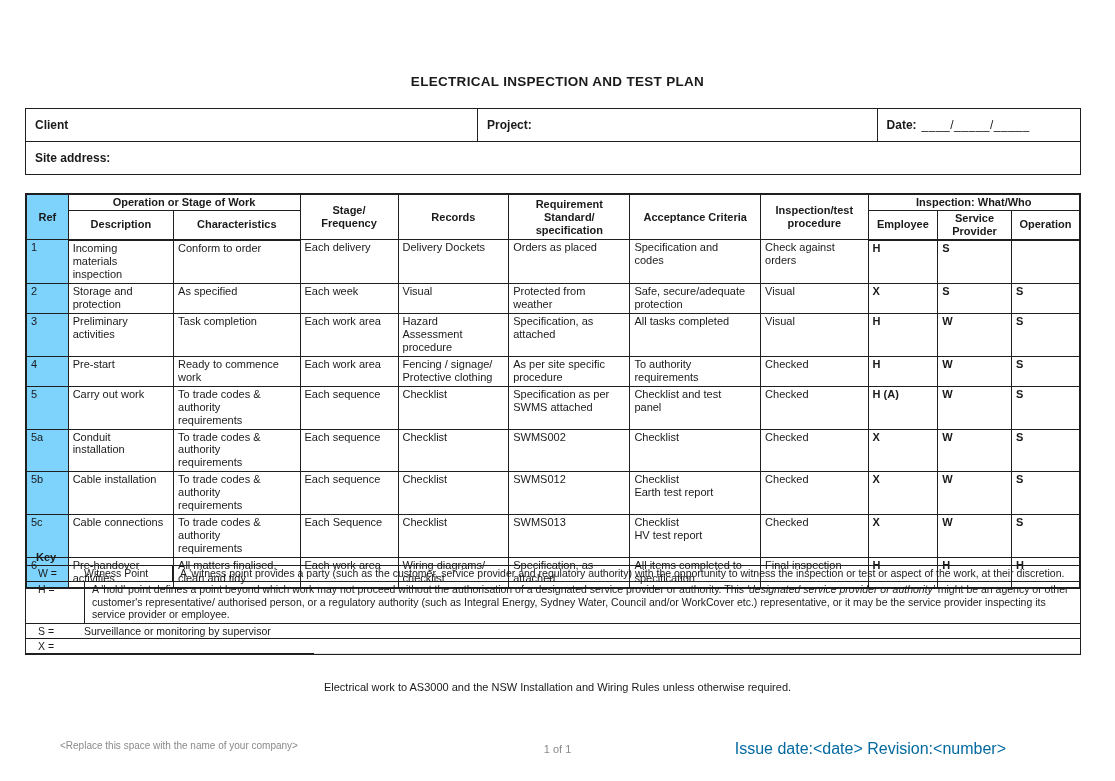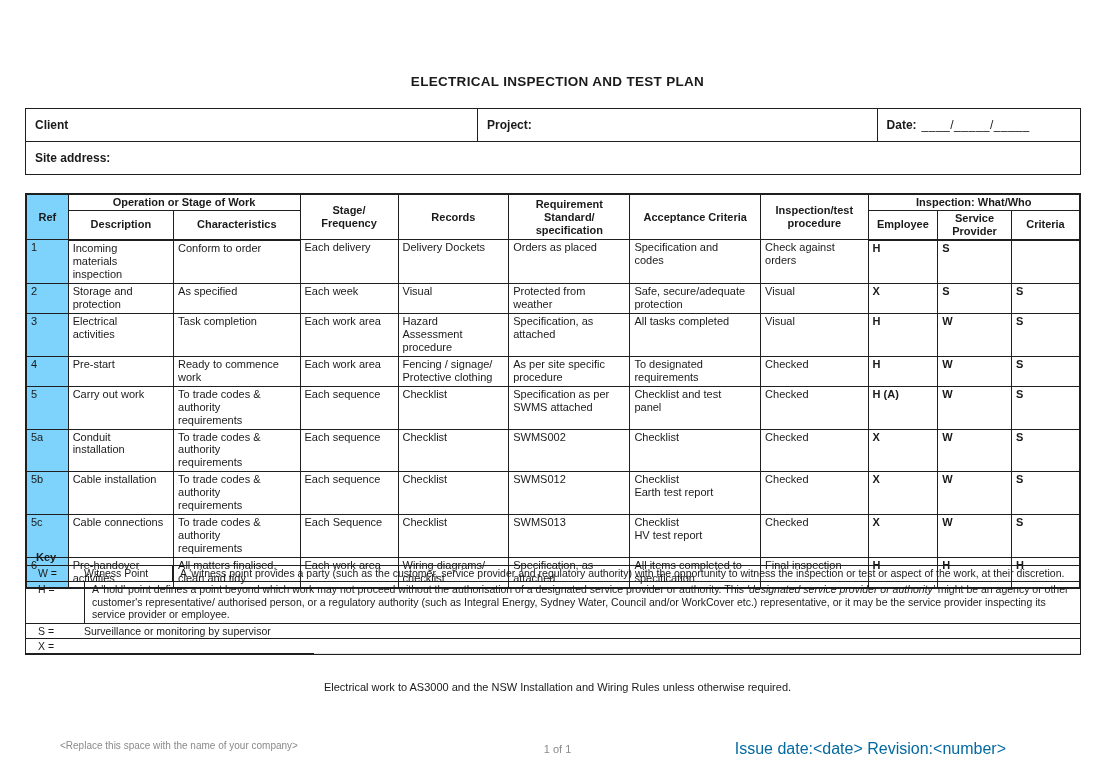--- a/index.html
+++ b/index.html
@@ -108,21 +108,21 @@
       <th rowspan="2">Inspection/test
 procedure</th>
       <th colspan="3">Inspection: What/Who</th>
     </tr>
     <tr class="subhead">
       <th>Description</th>
       <th>Characteristics</th>
       <th>Employee</th>
       <th>Service
 Provider</th>
-      <th>Criteria</th>
+      <th>Operation</th>
     </tr>
   </thead>
   <tbody id="itp-body">
       <tr>
         <td class="ref-cell">1</td>
         <td>Incoming
 materials
 inspection</td>
         <td>Conform to order</td>
         <td>Each delivery</td>
@@ -147,21 +147,21 @@
 weather</td>
         <td>Safe, secure/adequate
 protection</td>
         <td>Visual</td>
         <td class="mark-cell">X</td>
         <td class="mark-cell">S</td>
         <td class="mark-cell">S</td>
       </tr>
       <tr>
         <td class="ref-cell">3</td>
-        <td>Electrical
+        <td>Preliminary
 activities</td>
         <td>Task completion</td>
         <td>Each work area</td>
         <td>Hazard
 Assessment
 procedure</td>
         <td>Specification, as
 attached</td>
         <td>All tasks completed</td>
         <td>Visual</td>
@@ -172,21 +172,21 @@
       <tr>
         <td class="ref-cell">4</td>
         <td>Pre-start</td>
         <td>Ready to commence
 work</td>
         <td>Each work area</td>
         <td>Fencing / signage/
 Protective clothing</td>
         <td>As per site specific
 procedure</td>
-        <td>To designated
+        <td>To authority
 requirements</td>
         <td>Checked</td>
         <td class="mark-cell">H</td>
         <td class="mark-cell">W</td>
         <td class="mark-cell">S</td>
       </tr>
       <tr>
         <td class="ref-cell">5</td>
         <td>Carry out work</td>
         <td>To trade codes &amp;

